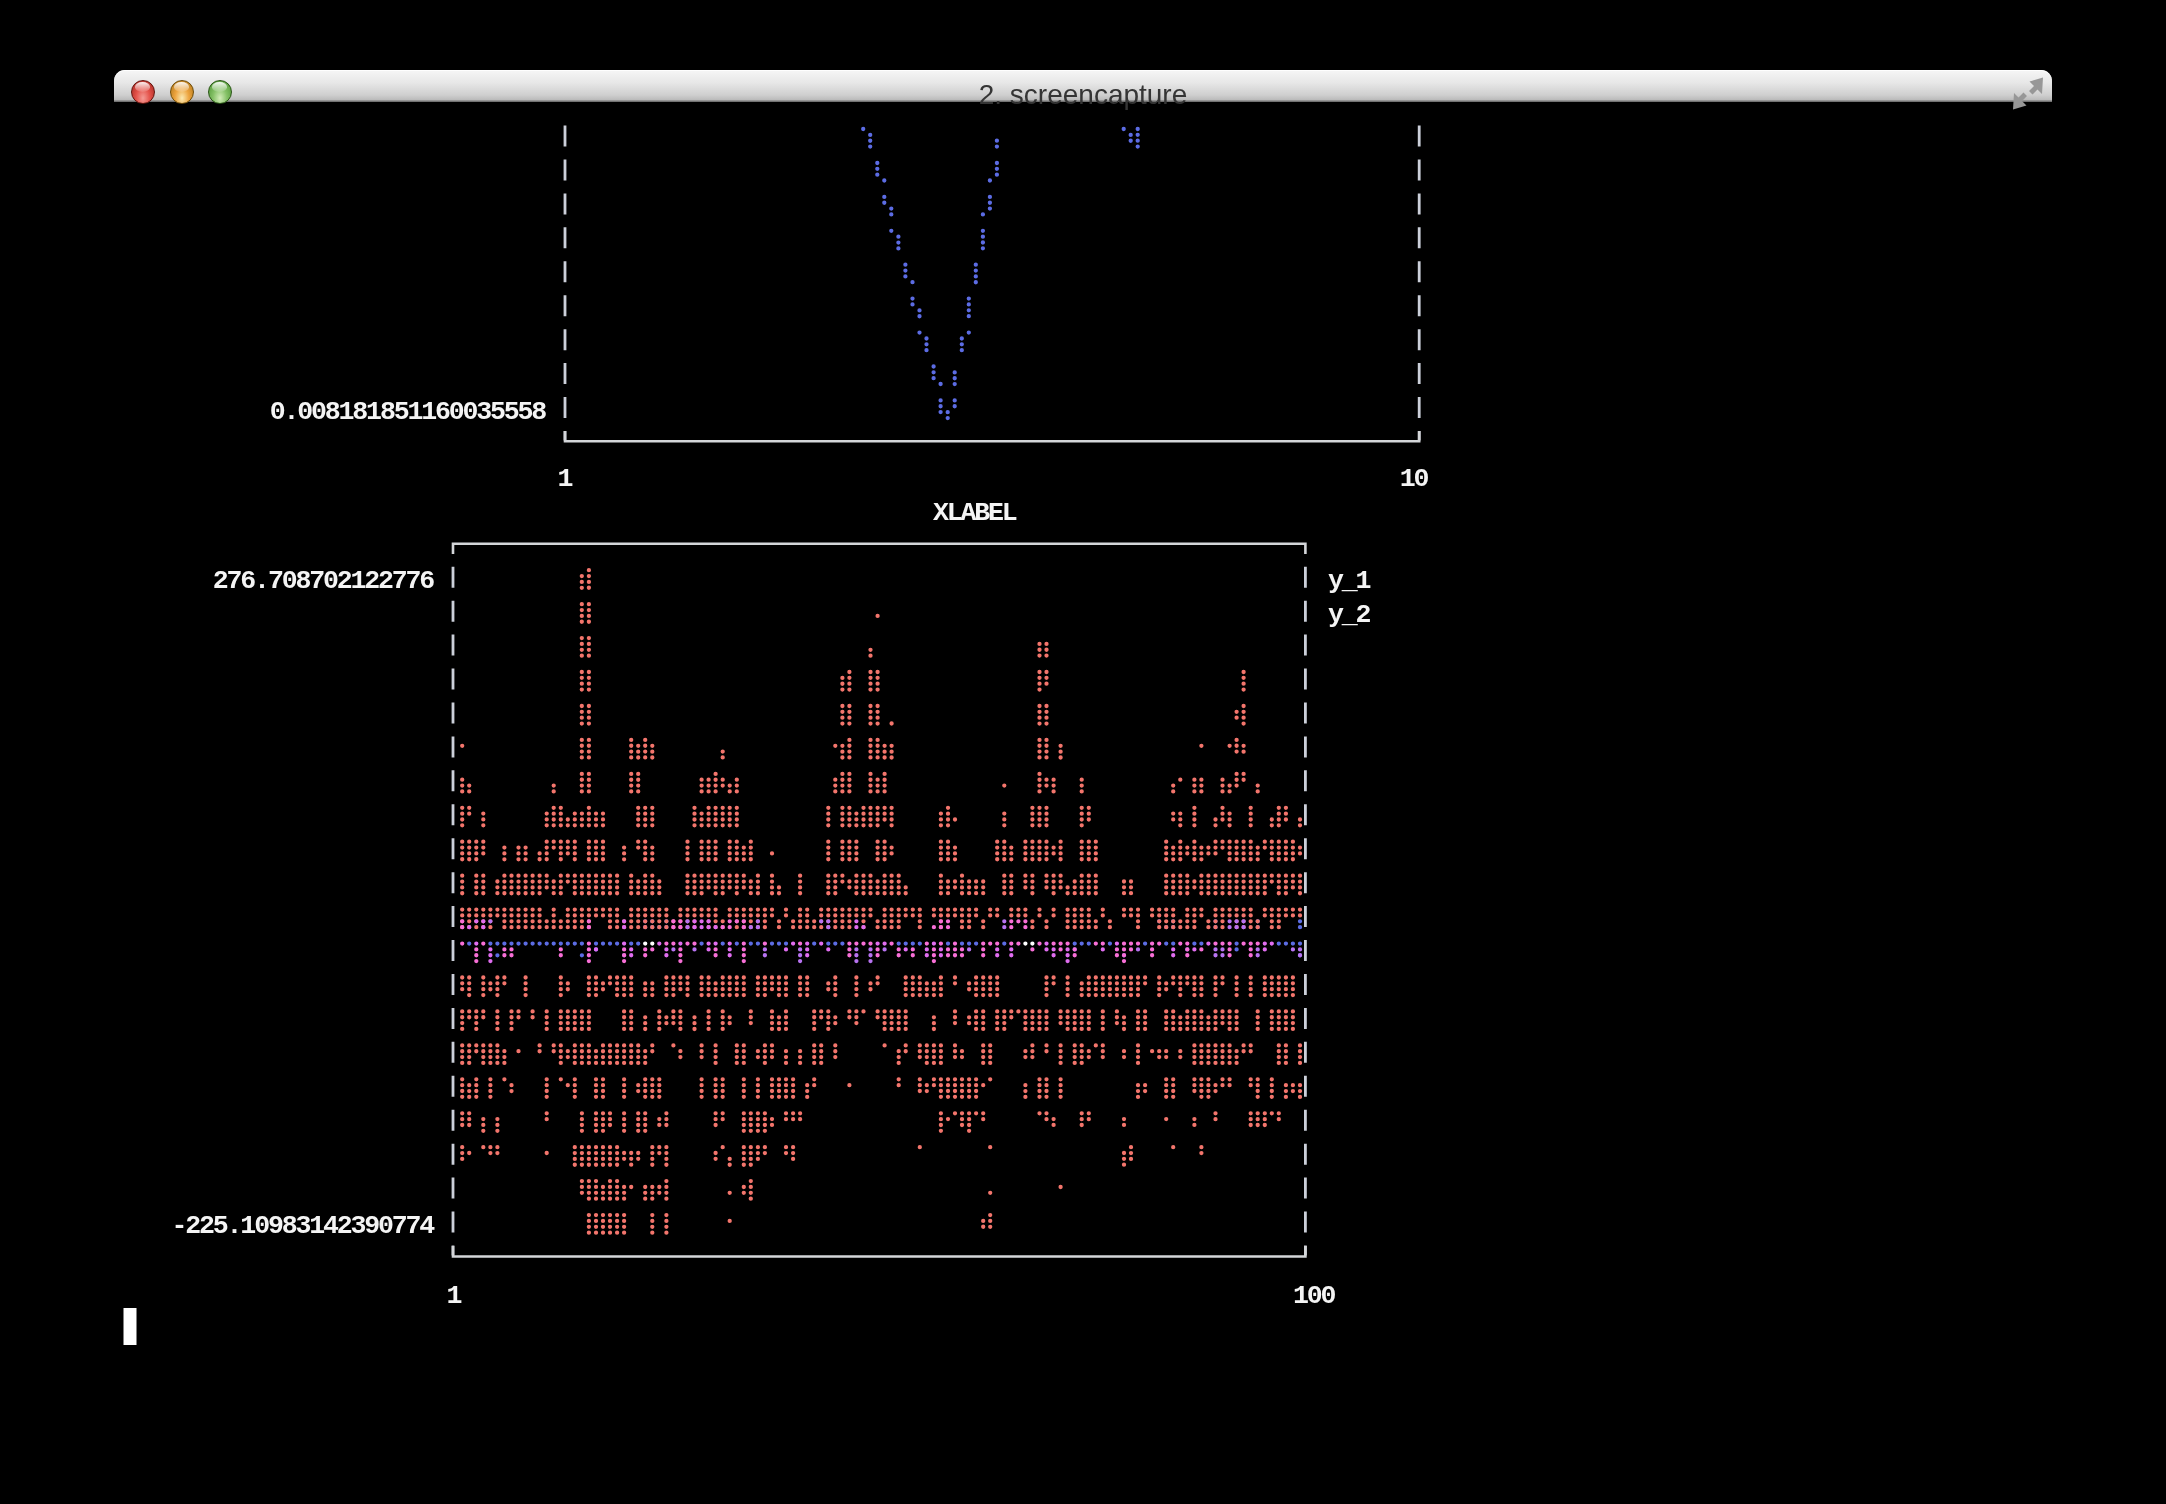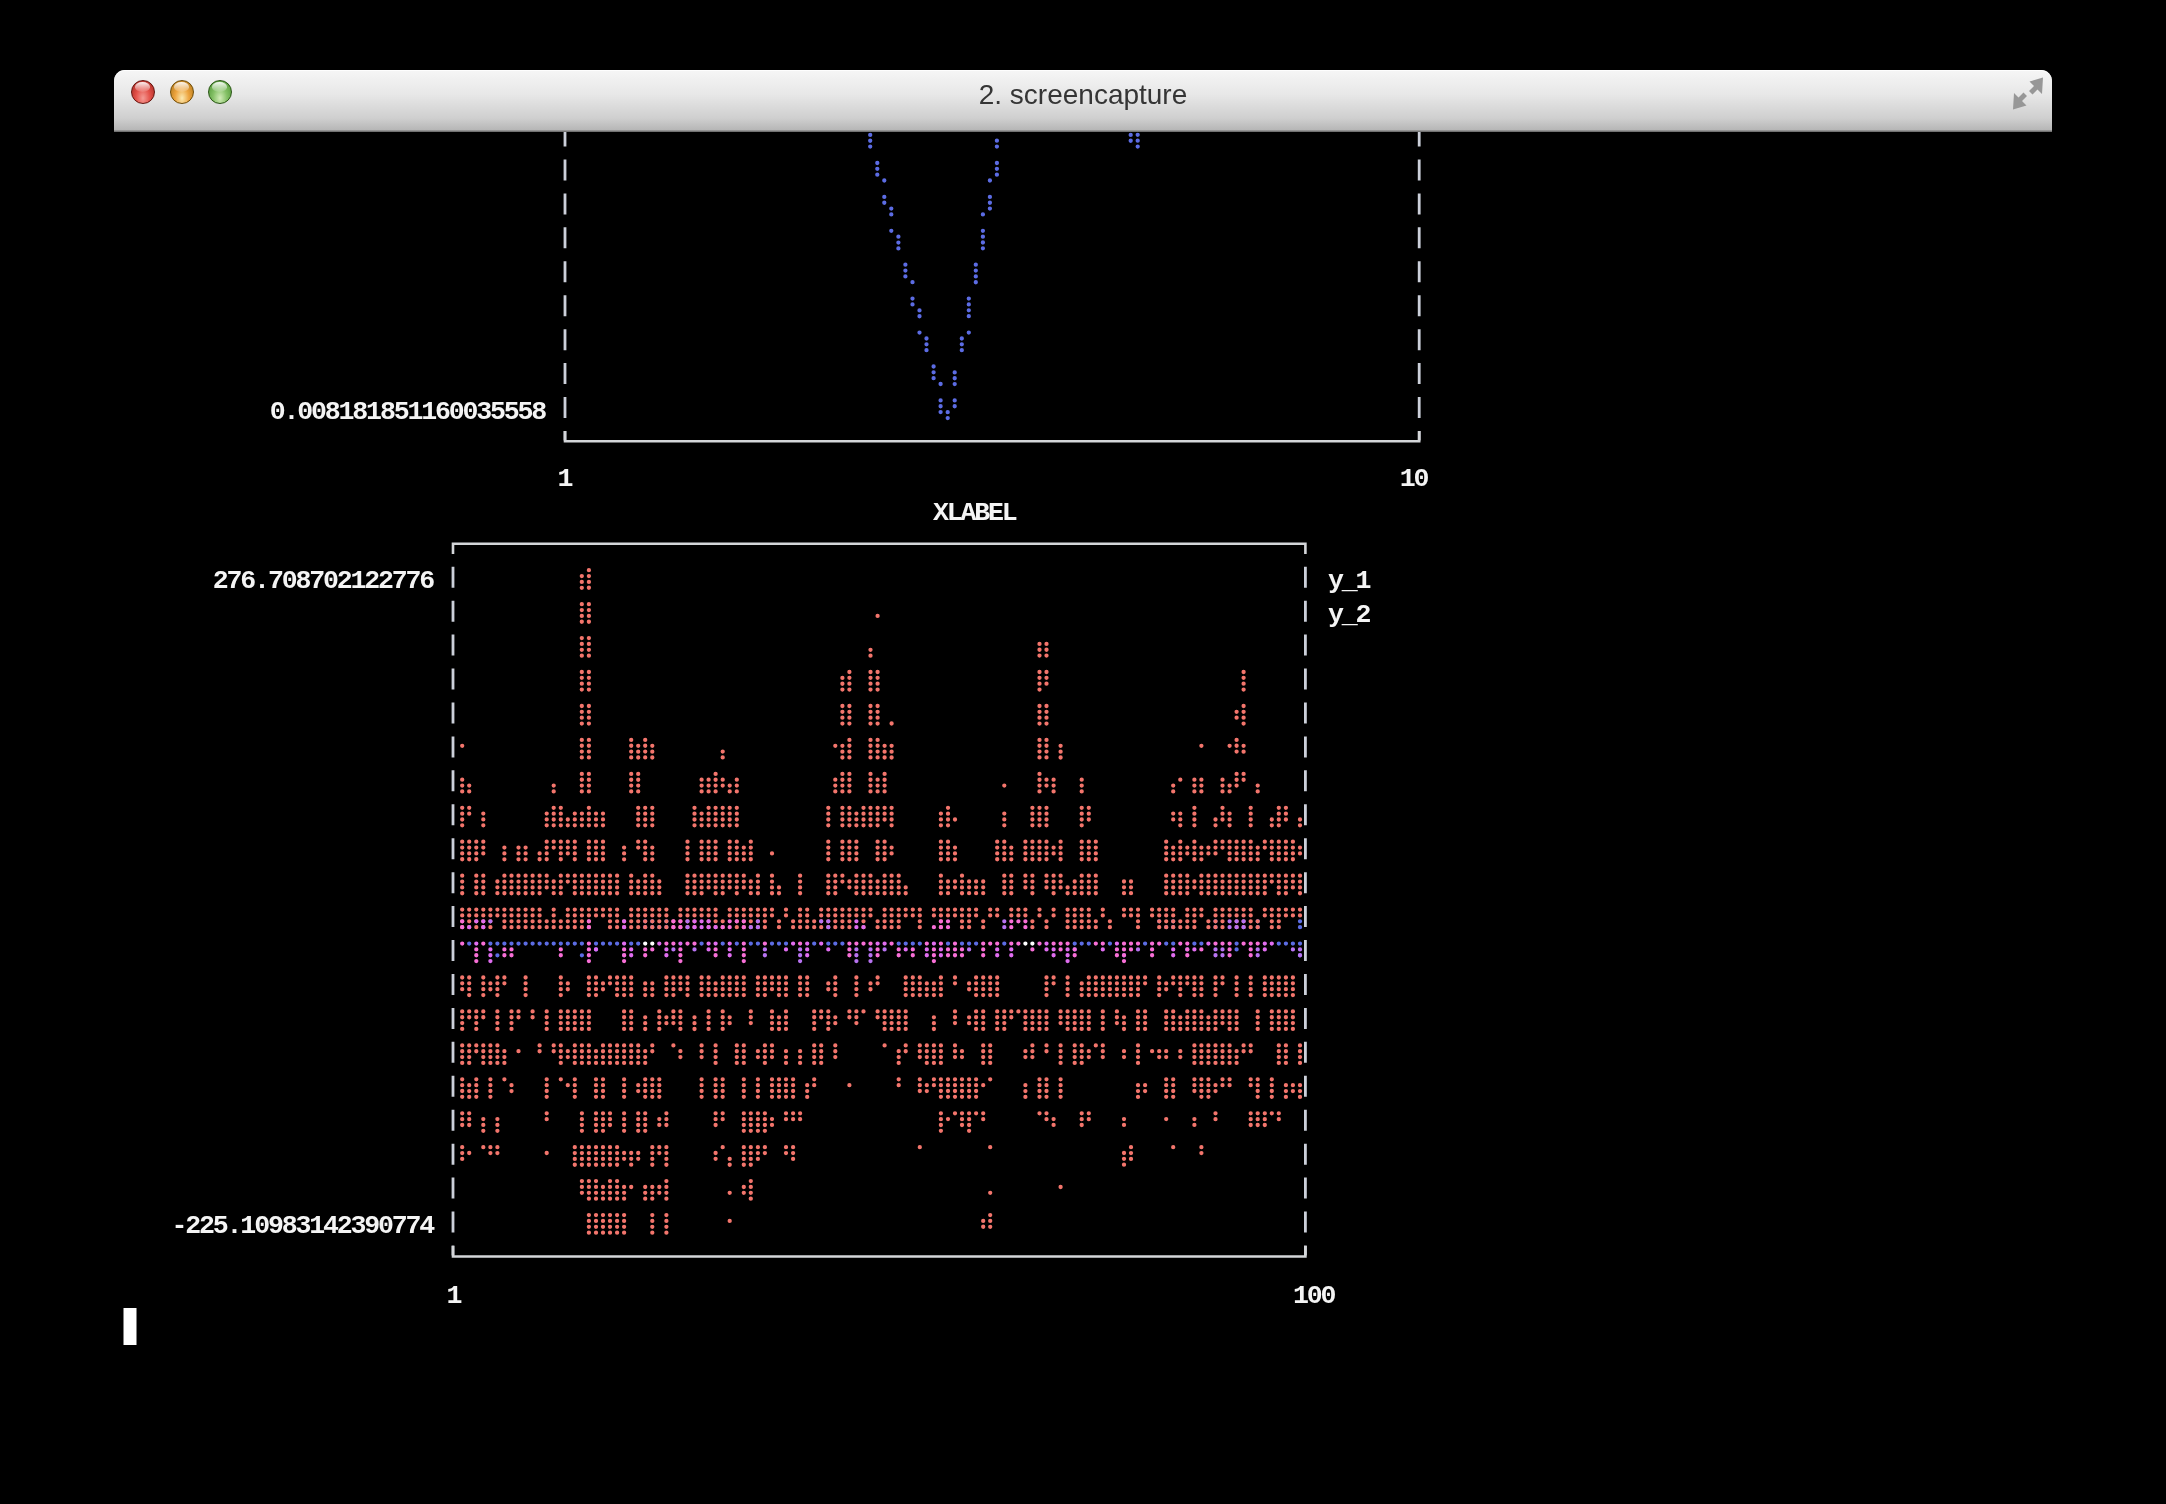--- a/index.html
+++ b/index.html
@@ -1,14 +1,14 @@
 <!DOCTYPE html>
 <html><head><meta charset="utf-8"><style>
 html,body{margin:0;padding:0;background:#000;width:2166px;height:1504px;overflow:hidden}
-#tb{position:absolute;left:114px;top:70px;width:1938px;height:62px;
+#tb{position:absolute;left:114px;top:70px;width:1938px;height:32px;
  border-radius:11px 11px 0 0;
  background:linear-gradient(#f6f6f6,#e7e7e7 40%,#cfcfcf 78%,#b2b2b2);
  box-shadow:inset 0 1px 0 rgba(255,255,255,.9), inset 0 -1.5px 0 rgba(70,70,70,.6);}
 .tl{position:absolute;top:10px;width:22px;height:22px;border-radius:50%}
 .tl i{position:absolute;left:3px;top:1.2px;width:15px;height:9.5px;border-radius:50%;
  background:linear-gradient(rgba(255,255,255,.93),rgba(255,255,255,.08))}
 #c1{left:16.5px;background:radial-gradient(ellipse at 50% 78%,#f49a94 0%,#e4524a 45%,#ad2d26 90%);border:1.5px solid #63150f}
 #c2{left:56px;background:radial-gradient(ellipse at 50% 78%,#fbe9b0 0%,#eda43f 45%,#b57b1c 90%);border:1.5px solid #6d4c0a}
 #c3{left:94px;background:radial-gradient(ellipse at 50% 78%,#d2ecb8 0%,#85c167 45%,#549b3a 90%);border:1.5px solid #285414}
 #ttl{position:absolute;left:0;right:0;top:9px;text-align:center;

